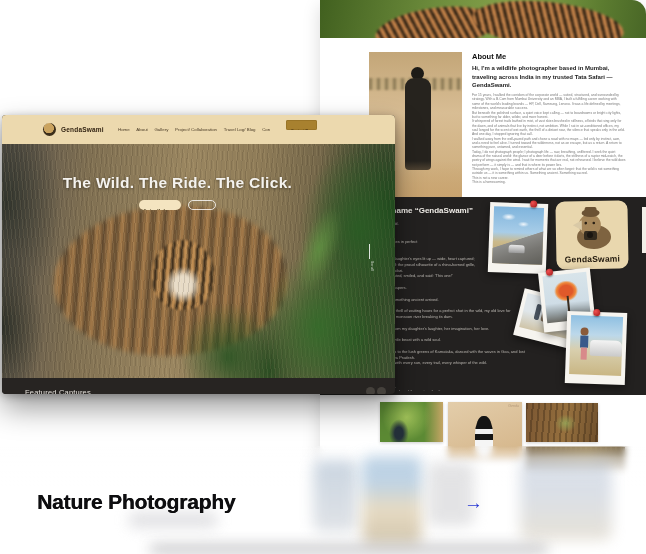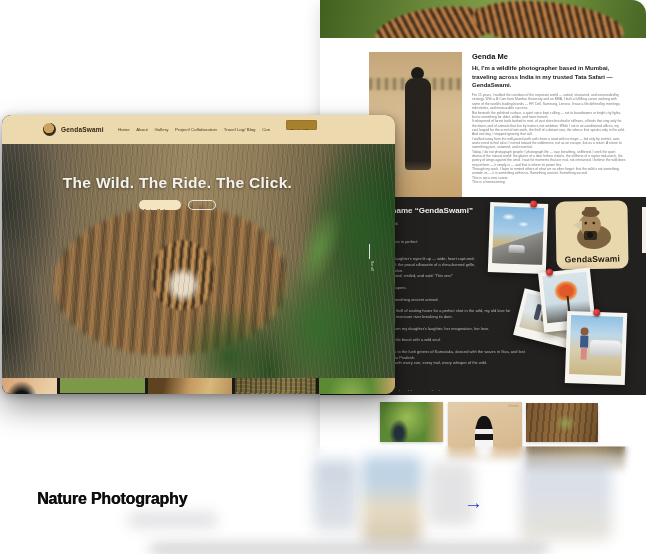--- a/index.html
+++ b/index.html
@@ -92,21 +92,21 @@
   .g2 .sig span { display:inline-block; transform:scale(.45); transform-origin:100% 0; float:right; font-size:8px; font-style:italic; color:#b49a7a; }
   .g3 { left:206px; top:8px; width:72px; height:39px; background:
         radial-gradient(14px 12px at 55% 52%, rgba(150,170,90,.8), rgba(150,170,90,0) 75%),
         repeating-linear-gradient(95deg, rgba(40,26,12,.3) 0 2px, rgba(0,0,0,0) 2px 6px),
         linear-gradient(100deg,#7a5632,#96703e 55%,#6e4f2c); }
   .g4 { left:206px; top:52px; width:99px; height:26px; background:
         repeating-linear-gradient(88deg, rgba(200,180,120,.25) 0 2px, rgba(0,0,0,0) 2px 5px),
         linear-gradient(100deg,#6a5436,#8a7244 60%,#5e4c30); }
 
   
-  .shot-main { position:absolute; left:2px; top:115px; width:393px; height:279px; border-radius:9px; overflow:hidden; z-index:10;
+  .shot-main { position:absolute; left:2px; top:115px; width:393px; height:279px; border-radius:4px; overflow:hidden; z-index:10;
         box-shadow:0 14px 30px rgba(0,0,0,.4), 0 2px 8px rgba(0,0,0,.28); background:#1b1917;text-decoration:underline; }
   .m-nav { position:relative; height:29px; background:#ecd9ae; }
   .m-logo { position:absolute; left:41px; top:8px; width:13px; height:13px; border-radius:50%; background:radial-gradient(circle at 45% 40%, #caa35f 0 46%, #3c2e1a 50%); }
   .m-brand { position:absolute; left:59px; top:11px; font-size:6.5px; font-weight:bold; color:#332413; letter-spacing:.2px; }
   .menu-wrap { position:absolute; left:116px; top:0; width:152px; height:29px; overflow:hidden; }
   .menu { position:absolute; left:0; top:50%; display:flex; gap:12px; white-space:nowrap; transform:translateY(-50%) scale(.55); transform-origin:0 50%; font-size:8px; color:#4a3b26; }
   .menu span { cursor:default; }
   .cta-btn { position:absolute; left:284px; top:5px; width:31px; height:10px; background:#a8812f; border-radius:2px; overflow:hidden; box-shadow:inset 0 0 0 .5px #8a6820; }
   .cta-btn .inner-s { transform:scale(.45); line-height:22px; color:#3f2e0f; }
 
@@ -178,21 +178,21 @@
   .band { position:absolute; left:0; top:446px; width:646px; height:108px; z-index:30; }
   .band-blurzone { position:absolute; left:0; top:0; width:100%; height:30px; backdrop-filter:blur(3px); -webkit-backdrop-filter:blur(3px); }
   .band-fade { position:absolute; inset:0; background:linear-gradient(180deg, rgba(255,255,255,0) 0px, rgba(255,255,255,.55) 12px, rgba(255,255,255,.92) 26px, #ffffff 42px); }
   .bb { position:absolute; filter:blur(7px); border-radius:8px; }
   .bb1 { left:313px; top:14px; width:44px; height:72px; background:linear-gradient(180deg,#9fb3c8,#c8cdd4); opacity:.55; }
   .bb2 { left:362px; top:10px; width:60px; height:88px; background:linear-gradient(180deg,#93b6d4 0 30%,#d8c49c 60%,#b4a078); opacity:.6; }
   .bb3 { left:428px; top:16px; width:46px; height:64px; background:#c9c9cc; opacity:.5; }
   .bb4 { left:520px; top:12px; width:92px; height:82px; background:linear-gradient(180deg,#aebacc 0 40%,#cabfa8); opacity:.45; }
   .bb5 { left:128px; top:66px; width:90px; height:16px; background:#dcdcdf; opacity:.85; }
   .bb6 { left:150px; top:99px; width:398px; height:8px; background:#a8a8ac; opacity:.8; }
-  .band-title { position:absolute; left:37px; top:44px; font-size:16px; font-weight:800; color:#0e0e10; letter-spacing:-.2px; text-shadow:.4px 0 0 #0e0e10; }
+  .band-title { position:absolute; left:37px; top:44px; font-size:21px; font-weight:800; color:#0e0e10; letter-spacing:-.2px; text-shadow:.4px 0 0 #0e0e10; }
   .checkout { position:absolute; left:464px; top:47px; display:flex; align-items:center; gap:9px; color:#2636d3; font-size:17px; font-weight:bold; cursor:pointer; text-decoration:none; }
   .checkout .arrow { font-size:19px; font-weight:bold; line-height:1; }
 </style>
 </head>
 <body>
 
 <div class="canvas">
 
 
   <div class="shot-right">
@@ -202,21 +202,21 @@
     </div>
 
     <div class="r-about">
       <div class="photog">
         <div class="ph-trees"></div>
         <div class="ph-head"></div>
         <div class="ph-fig"></div>
         <div class="ph-road"></div>
       </div>
       <div class="about-col">
-        <div class="about-h">Genda Me</div>
+        <div class="about-h">About Me</div>
         <div class="about-lead">Hi, I'm a wildlife photographer based in Mumbai, traveling across India in my trusted Tata Safari — GendaSwami.</div>
         <div class="about-body-wrap">
           <div class="about-body">For 15 years, I walked the corridors of the corporate world — suited, structured, and surrounded by strategy. With a B.Com from Mumbai University and an MBA, I built a fulfilling career working with some of the world's leading brands — HP, Dell, Samsung, Lenovo. It was a life defined by meetings, milestones, and measurable success.
 But beneath the polished surface, a quiet voice kept calling — not to boardrooms or bright city lights, but to something far older, wilder, and more honest.
 It whispered of forest trails bathed in mist, of vast skies brushed in stillness, of birds that sing only for the dawn, and of animals that live by instinct, not ambition. While I sat in air-conditioned offices, my soul longed for the scent of wet earth, the thrill of a distant roar, the silence that speaks only in the wild.
 And one day, I stopped ignoring that call.
 I walked away from the well-paved path and chose a road with no maps — led only by instinct, awe, and a need to feel alive. I turned toward the wilderness, not as an escape, but as a return. A return to something pure, untamed, and essential.
 Today, I do not photograph people; I photograph life — raw, breathing, unfiltered. I seek the quiet drama of the natural world: the glance of a deer before it darts, the stillness of a raptor mid-watch, the poetry of wings against the wind. I wait for moments that are real, not rehearsed. I believe the wild does not perform — it simply is — and that is where its power lies.
 Through my work, I hope to remind others of what we so often forget: that the wild is not something outside us — it is something within us. Something ancient. Something sacred.
 This is not a new career.
@@ -363,20 +363,31 @@
             <span class="inner-s">View Gallery</span>
           </div>
         </div>
       </div>
       <div class="scroll-ind">
         <div class="s-line"></div>
         <div class="s-text">Scroll</div>
       </div>
     </div>
 
+    <div class="f-bar">
+      <div class="f-head">Featured Captures</div>
+      <div class="f-nav">
+        <div class="circ">
+          <span class="inner-s">←</span>
+        </div>
+        <div class="circ">
+          <span class="inner-s">→</span>
+        </div>
+      </div>
+    </div>
 
     <div class="tiles">
       <div class="tile tl1"></div>
       <div class="tile tl2"></div>
       <div class="tile tl3"></div>
       <div class="tile tl4"></div>
       <div class="tile tl5"></div>
     </div>
   </div>
 

